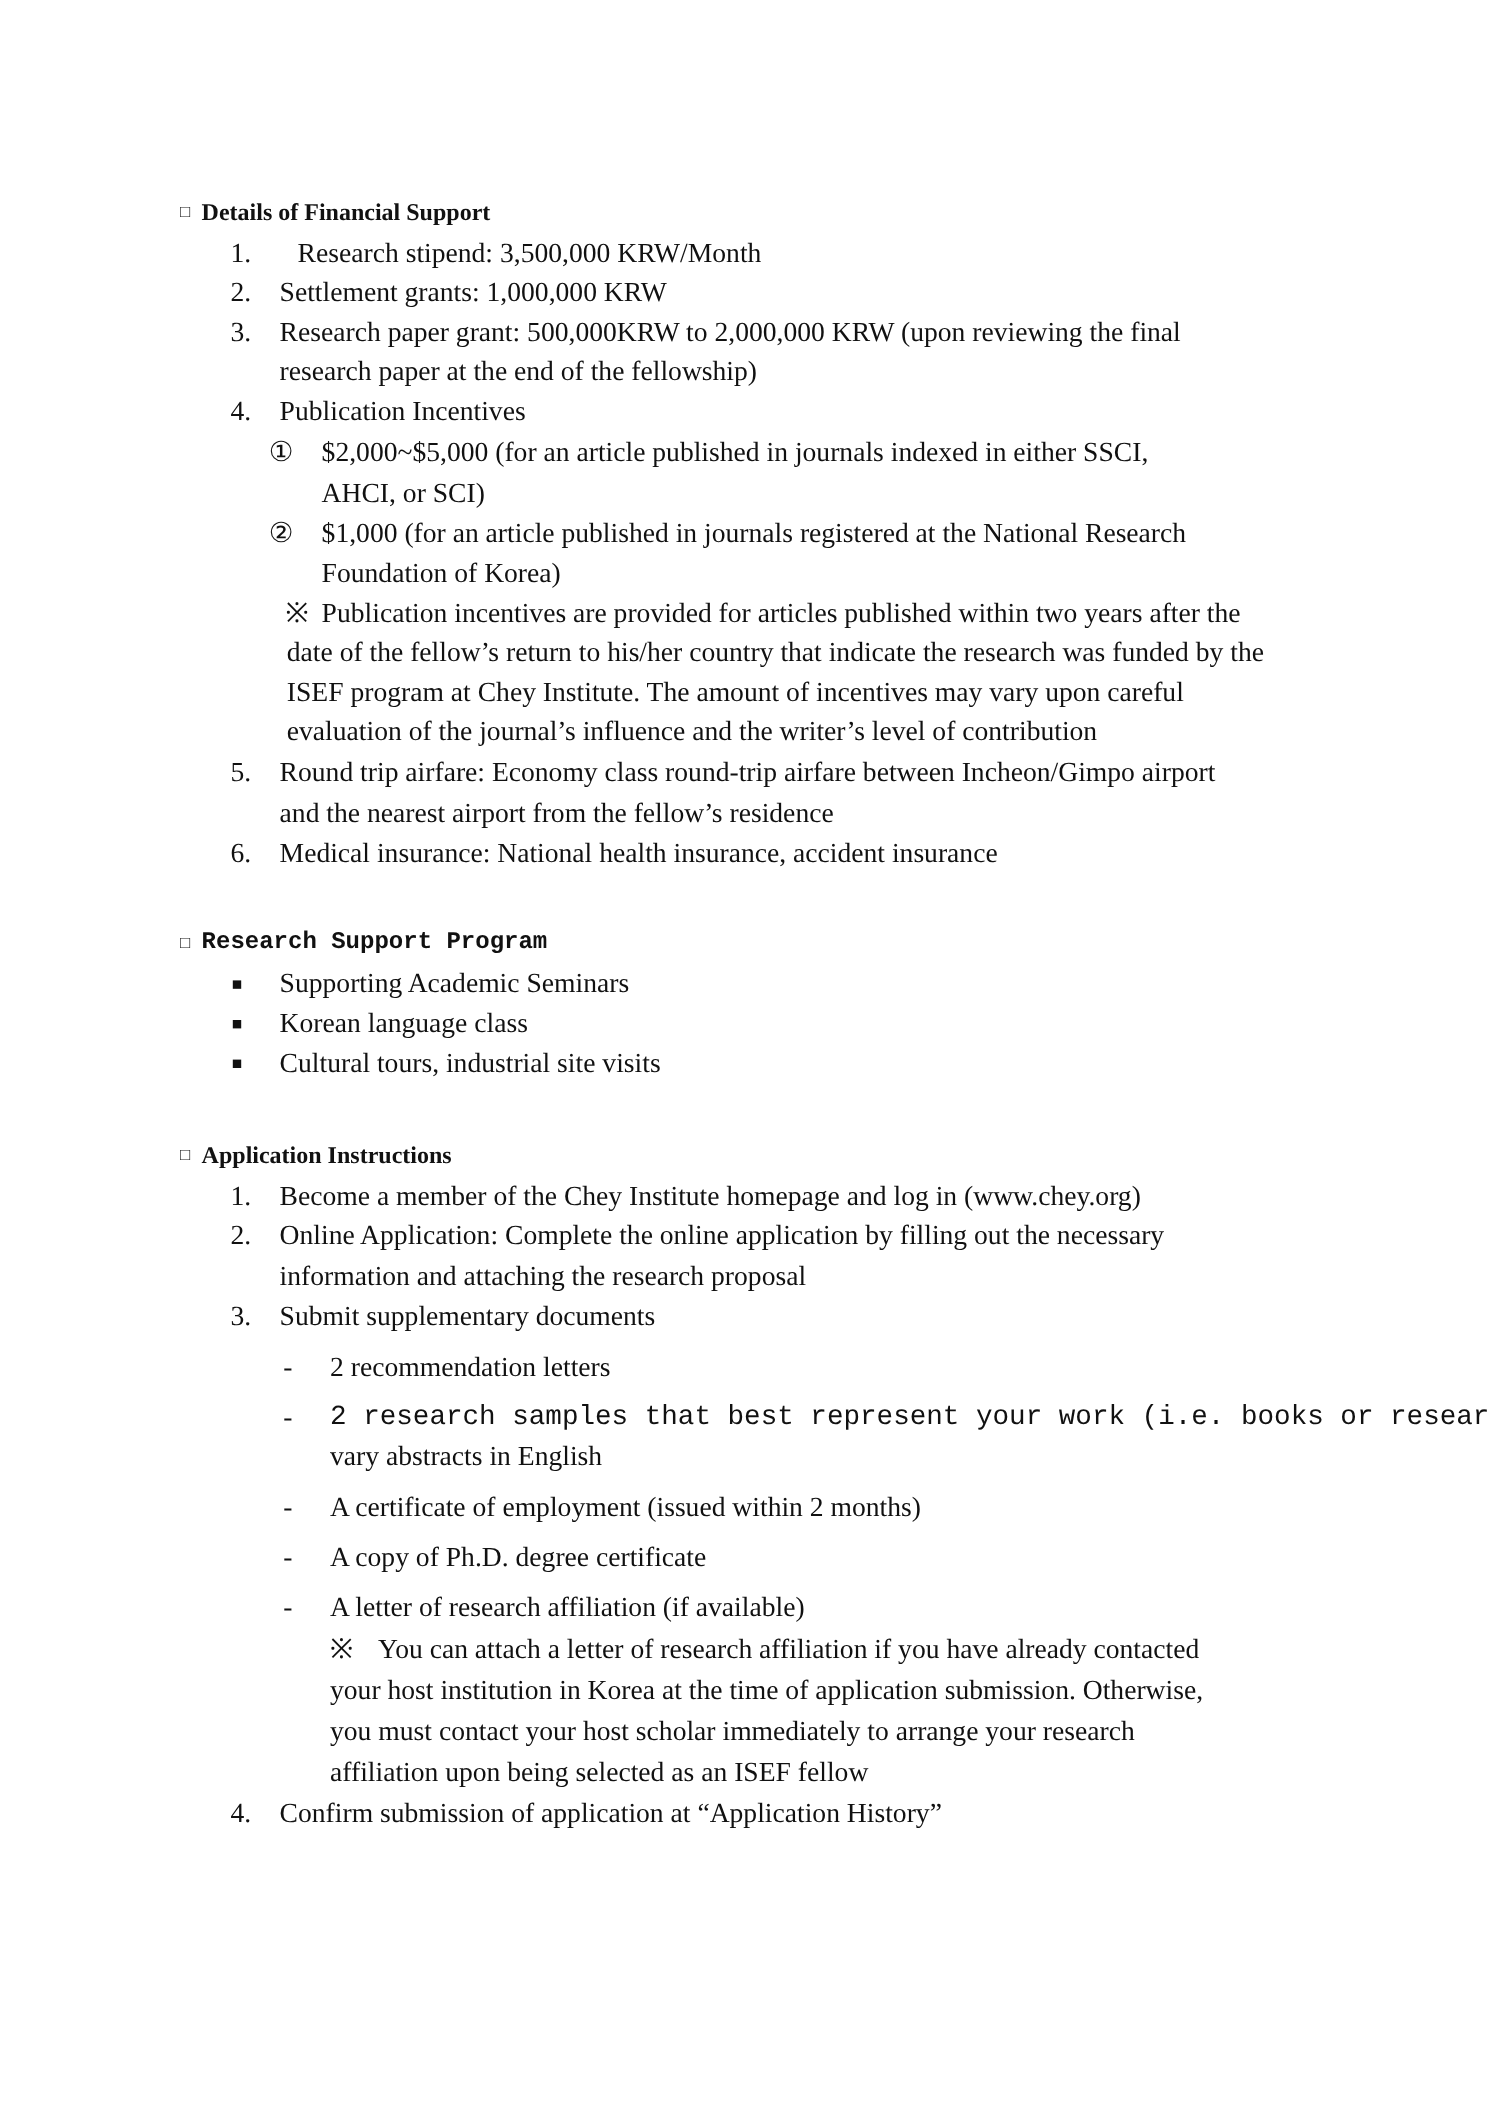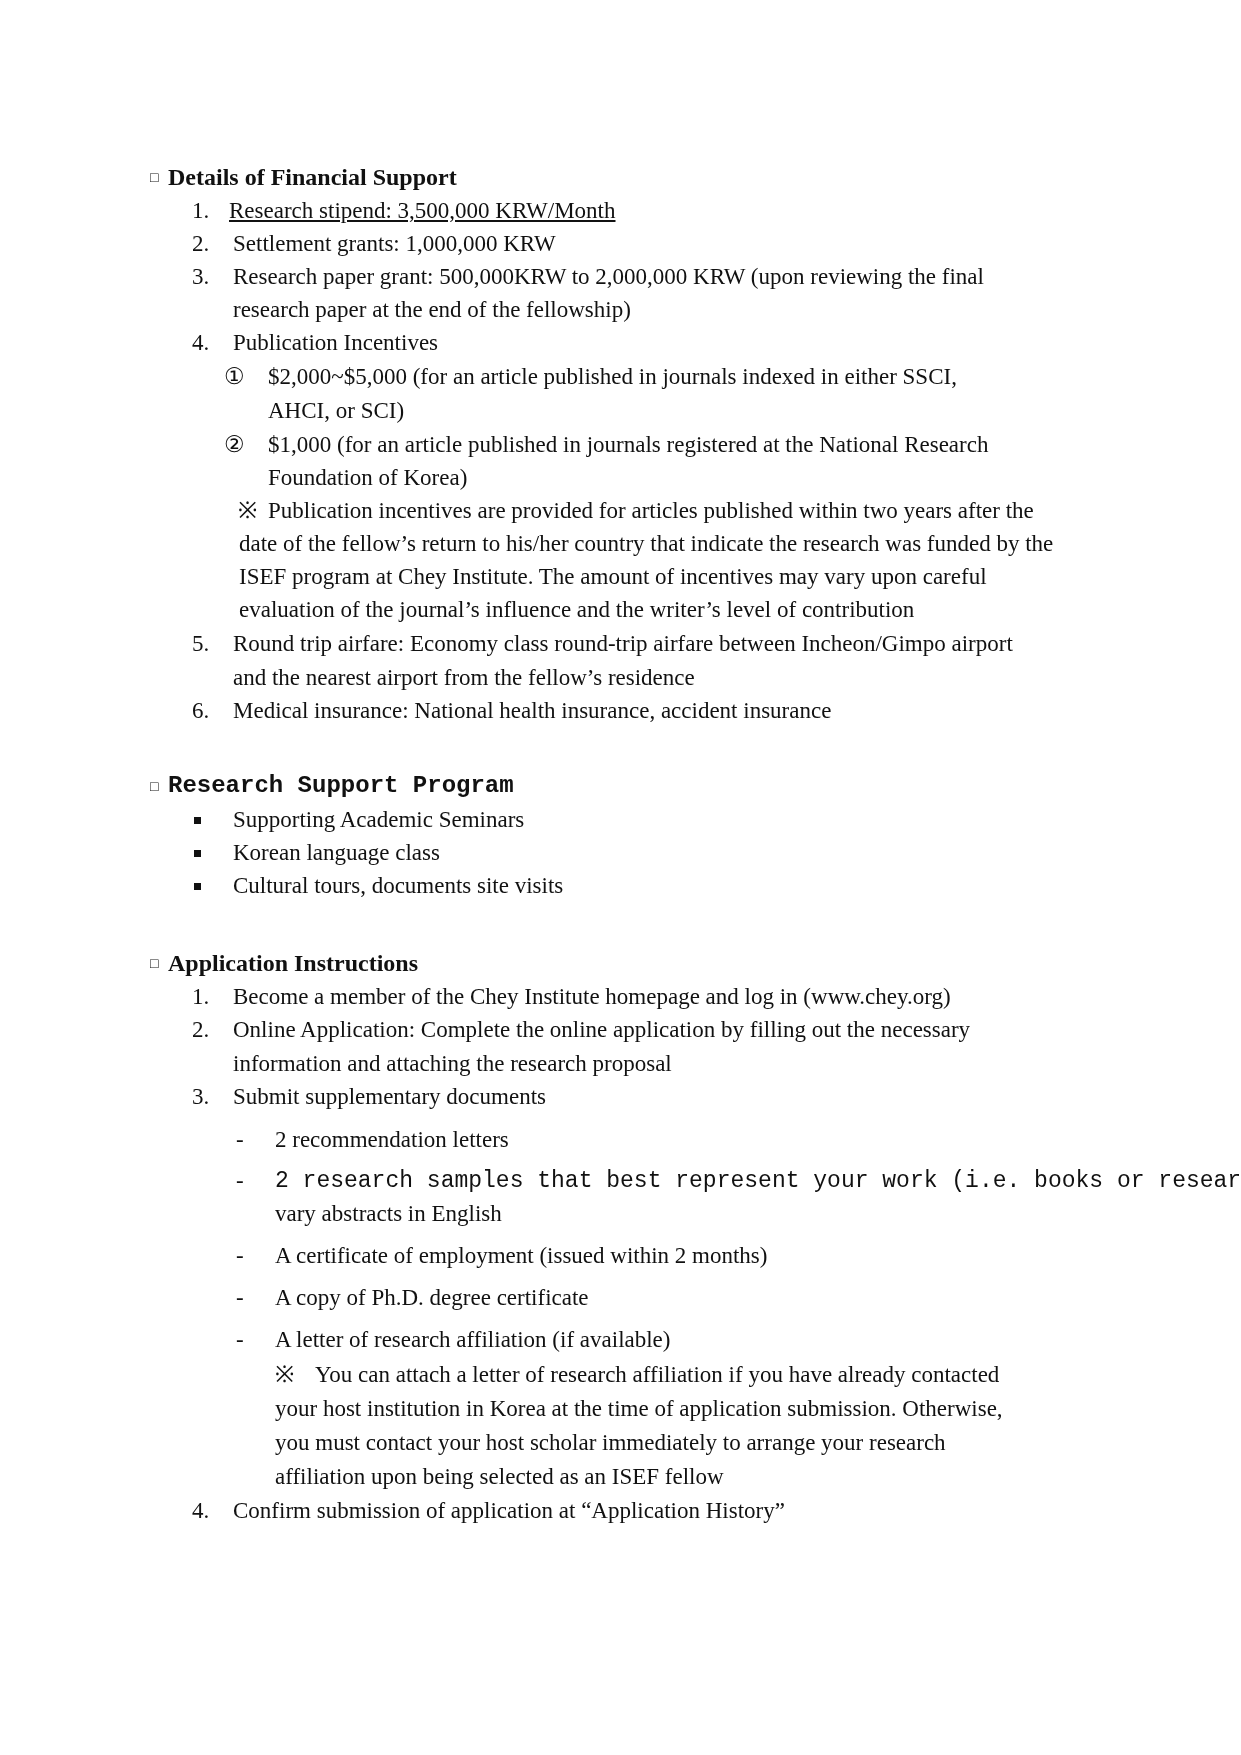--- a/index.html
+++ b/index.html
@@ -1,35 +1,35 @@
 <!DOCTYPE html>
 <html><head>
 <meta charset="utf-8">
 <style>
   html, body { margin: 0; padding: 0; background: #ffffff; }
   body { width: 1241px; height: 1755px; position: relative; overflow: hidden;
          font-family: "Liberation Serif", "DejaVu Serif", serif; color: #111111; }
   .page { position: absolute; left: 0; top: 0; width: 1241px; height: 1755px; }
   .line { position: absolute; font-size: 23px; line-height: 28px; white-space: nowrap; }
-  .heading { font-weight: bold; font-size: 24px; }
+  .heading { font-weight: bold; font-size: 20px; }
   .box { position: absolute; font-size: 14px; line-height: 28px; font-weight: normal; }
   .marker { position: absolute; font-size: 23px; line-height: 28px; }
   .bullet-sq { position: absolute; width: 7px; height: 7px; background: #111111; }
 </style>
 </head>
 <body>
 
 <div class="page">
 
   <div>
     <span class="box" style="left:150px; top:164px;">□</span>
     <div class="line heading" style="left:168px; top:163px;">Details of Financial Support</div>
 
     <div class="marker" style="left:192px; top:197px;">1.</div>
-    <div class="line" style="left:229px; top:197px;text-decoration:underline;">Research stipend: 3,500,000 KRW/Month</div>
+    <div class="line" style="left:248px; top:197px;">Research stipend: 3,500,000 KRW/Month</div>
 
     <div class="marker" style="left:192px; top:230px;">2.</div>
     <div class="line" style="left:233px; top:230px;">Settlement grants: 1,000,000 KRW</div>
 
     <div class="marker" style="left:192px; top:263px;">3.</div>
     <div class="line" style="left:233px; top:263px;">Research paper grant: 500,000KRW to 2,000,000 KRW (upon reviewing the final</div>
     <div class="line" style="left:233px; top:296px;">research paper at the end of the fellowship)</div>
 
     <div class="marker" style="left:192px; top:329px;">4.</div>
     <div class="line" style="left:233px; top:329px;">Publication Incentives</div>
@@ -60,21 +60,21 @@
     <span class="box" style="left:150px; top:773px;">□</span>
     <div class="line heading" style="left:168px; top:772px;font-family:Liberation Mono, monospace;">Research Support Program</div>
 
     <span class="bullet-sq" style="left:194px; top:817px;"></span>
     <div class="line" style="left:233px; top:806px;">Supporting Academic Seminars</div>
 
     <span class="bullet-sq" style="left:194px; top:850px;"></span>
     <div class="line" style="left:233px; top:839px;">Korean language class</div>
 
     <span class="bullet-sq" style="left:194px; top:883px;"></span>
-    <div class="line" style="left:233px; top:872px;">Cultural tours, documents site visits</div>
+    <div class="line" style="left:233px; top:872px;">Cultural tours, industrial site visits</div>
   </div>
 
   <div>
     <span class="box" style="left:150px; top:950px;">□</span>
     <div class="line heading" style="left:168px; top:949px;">Application Instructions</div>
 
     <div class="marker" style="left:192px; top:983px;">1.</div>
     <div class="line" style="left:233px; top:983px;">Become a member of the Chey Institute homepage and log in (www.chey.org)</div>
 
     <div class="marker" style="left:192px; top:1016px;">2.</div>

